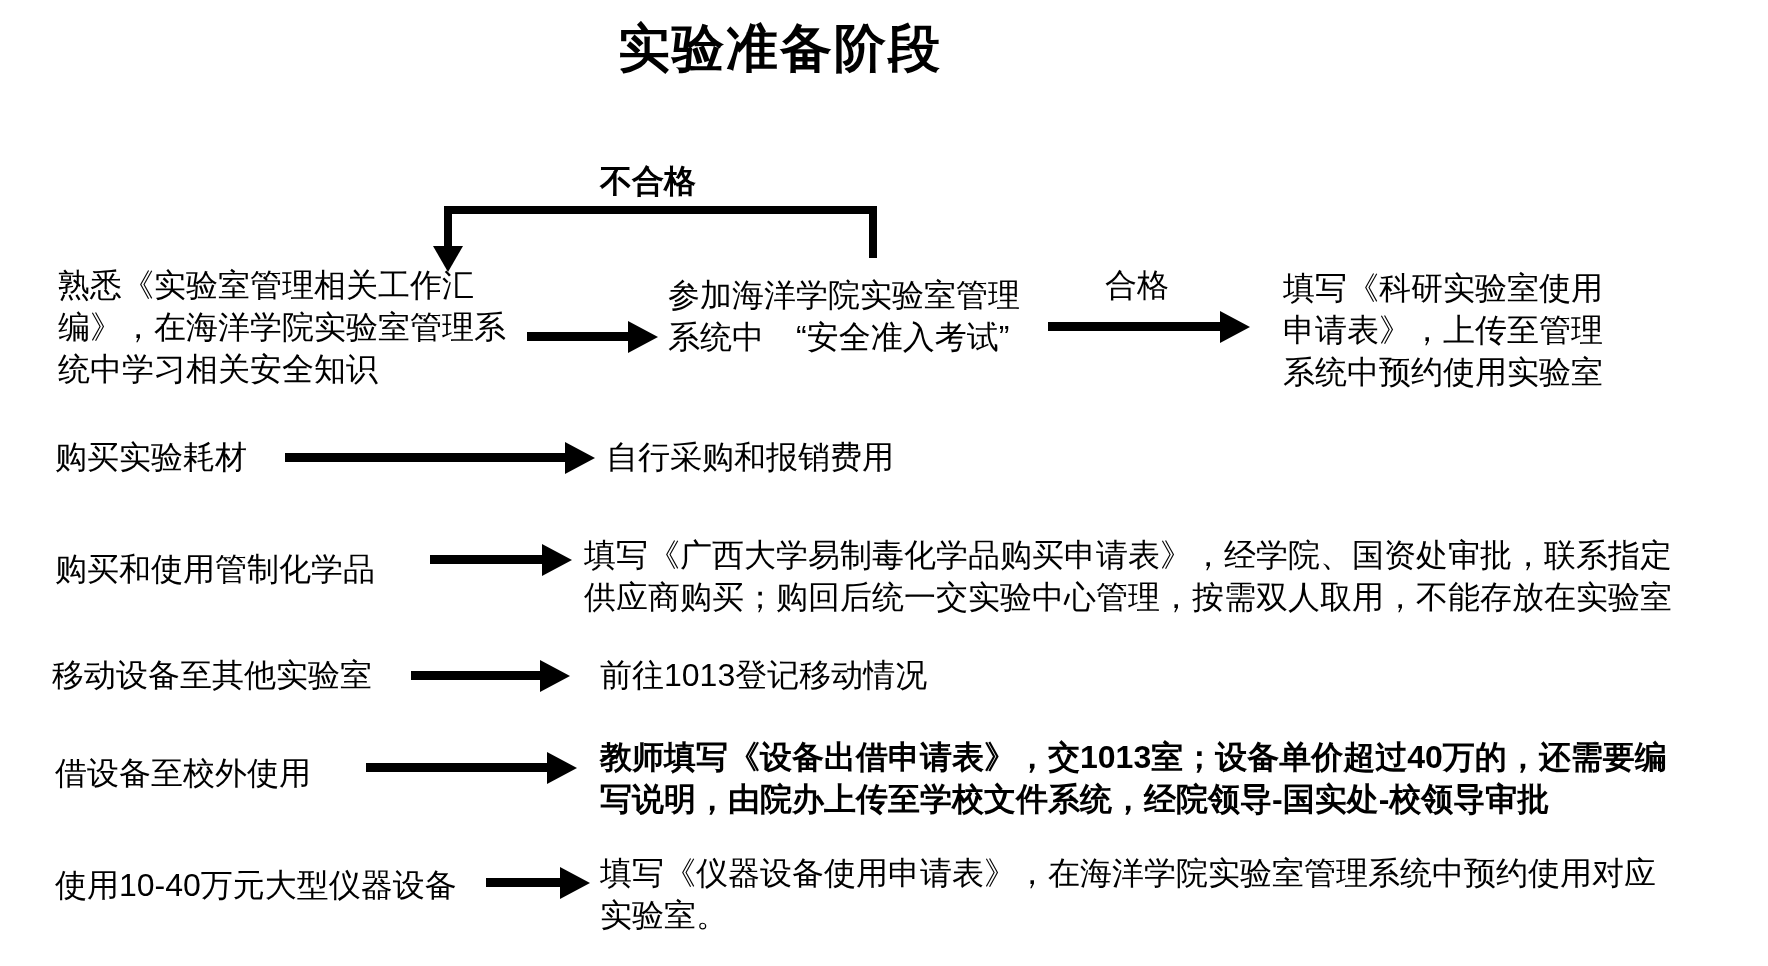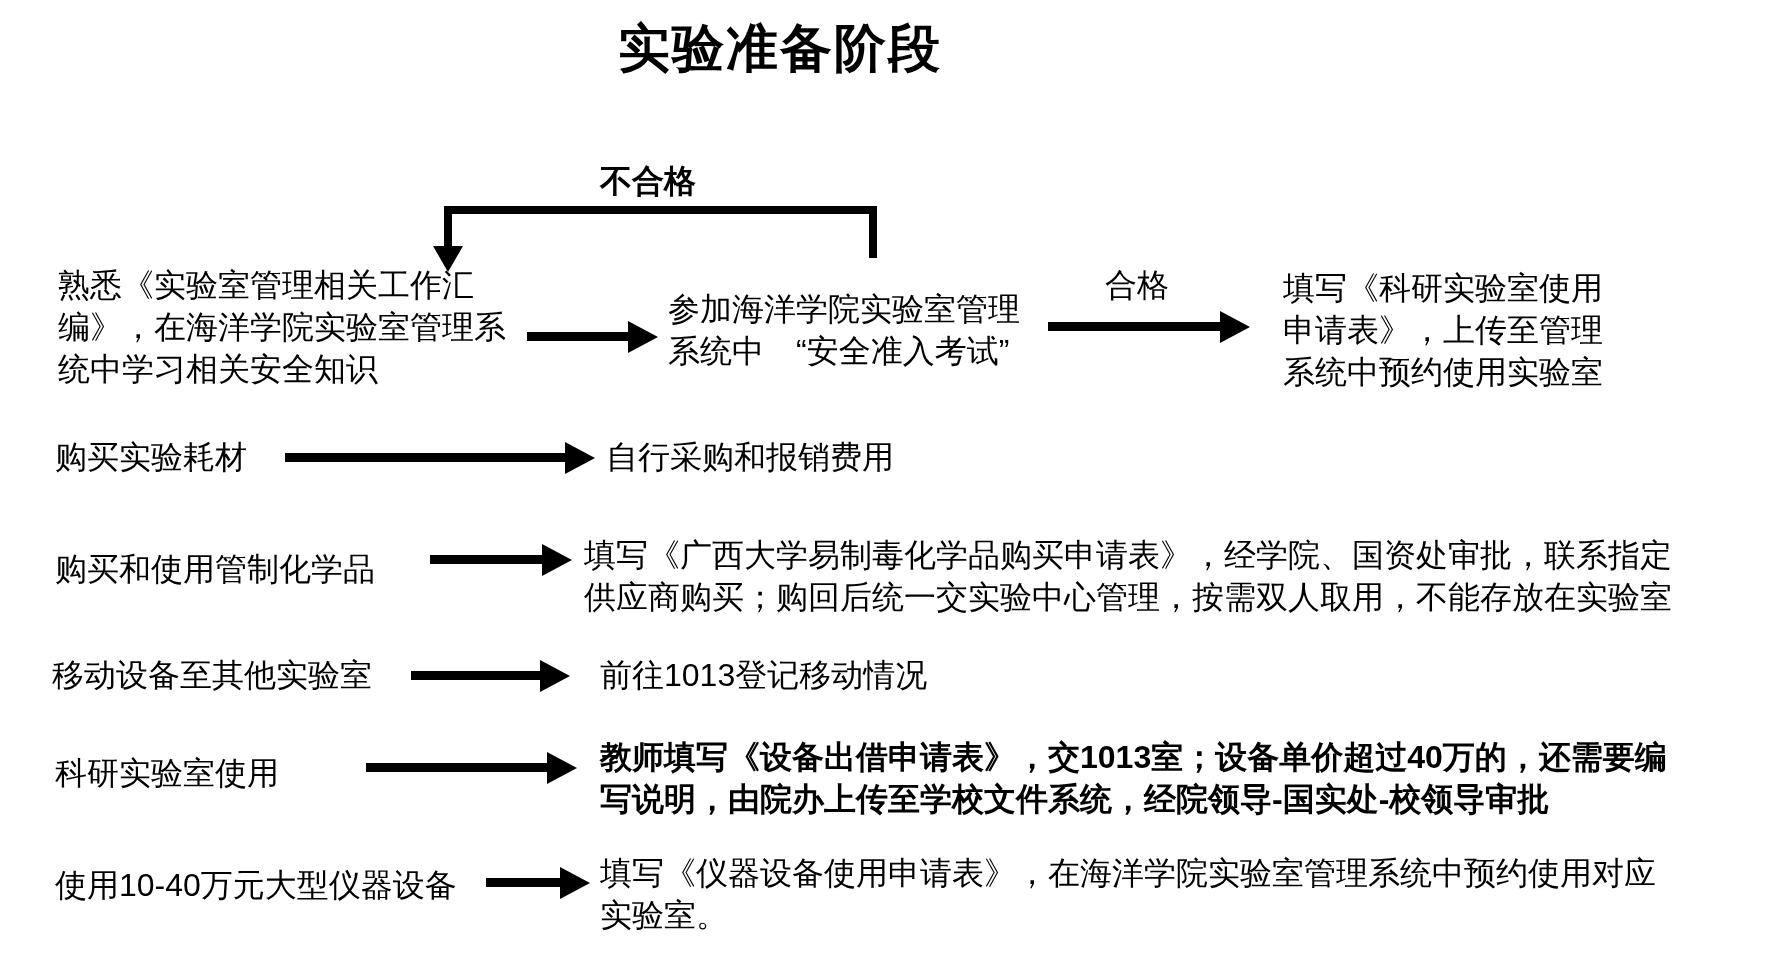--- a/index.html
+++ b/index.html
@@ -62,21 +62,21 @@
 <div class="abs cond-label" style="left:600px; top:160px;font-weight:bold;">不合格</div>
 
 <div class="abs txt" style="left:58px; top:264px; width:480px;">熟悉《实验室管理相关工作汇
 编》，在海洋学院实验室管理系
 统中学习相关安全知识</div>
 
 <div class="arrow" style="left:527px; top:332px; width:101px;">
     <span class="head"></span>
   </div>
 
-<div class="abs txt" style="left:668px; top:288px; width:400px;">参加海洋学院实验室管理
+<div class="abs txt" style="left:668px; top:274px; width:400px;">参加海洋学院实验室管理
 系统中　“安全准入考试”</div>
 
 <div class="abs cond-label" style="left:1105px; top:264px;">合格</div>
 
 <div class="arrow" style="left:1048px; top:322px; width:172px;">
     <span class="head"></span>
   </div>
 
 <div class="abs txt" style="left:1283px; top:252px; width:440px;margin-top:15px;">填写《科研实验室使用
 申请表》，上传至管理
@@ -101,21 +101,21 @@
 
 <div>
   <div class="abs txt" style="left:52px; top:654px;">移动设备至其他实验室</div>
   <div class="arrow" style="left:411px; top:671px; width:129px;">
       <span class="head"></span>
     </div>
   <div class="abs txt" style="left:600px; top:654px; width:1130px;">前往1013登记移动情况</div>
 </div>
 
 <div>
-  <div class="abs txt" style="left:55px; top:752px;">科研实验室使用</div>
+  <div class="abs txt" style="left:55px; top:752px;">借设备至校外使用</div>
   <div class="arrow" style="left:366px; top:763px; width:181px;">
       <span class="head"></span>
     </div>
   <div class="abs txt" style="left:600px; top:736px; width:1160px;font-weight:bold;">教师填写《设备出借申请表》，交1013室；设备单价超过40万的，还需要编
 写说明，由院办上传至学校文件系统，经院领导-国实处-校领导审批</div>
 </div>
 
 <div>
   <div class="abs txt" style="left:55px; top:864px;">使用10-40万元大型仪器设备</div>
   <div class="arrow" style="left:486px; top:878px; width:74px;">

